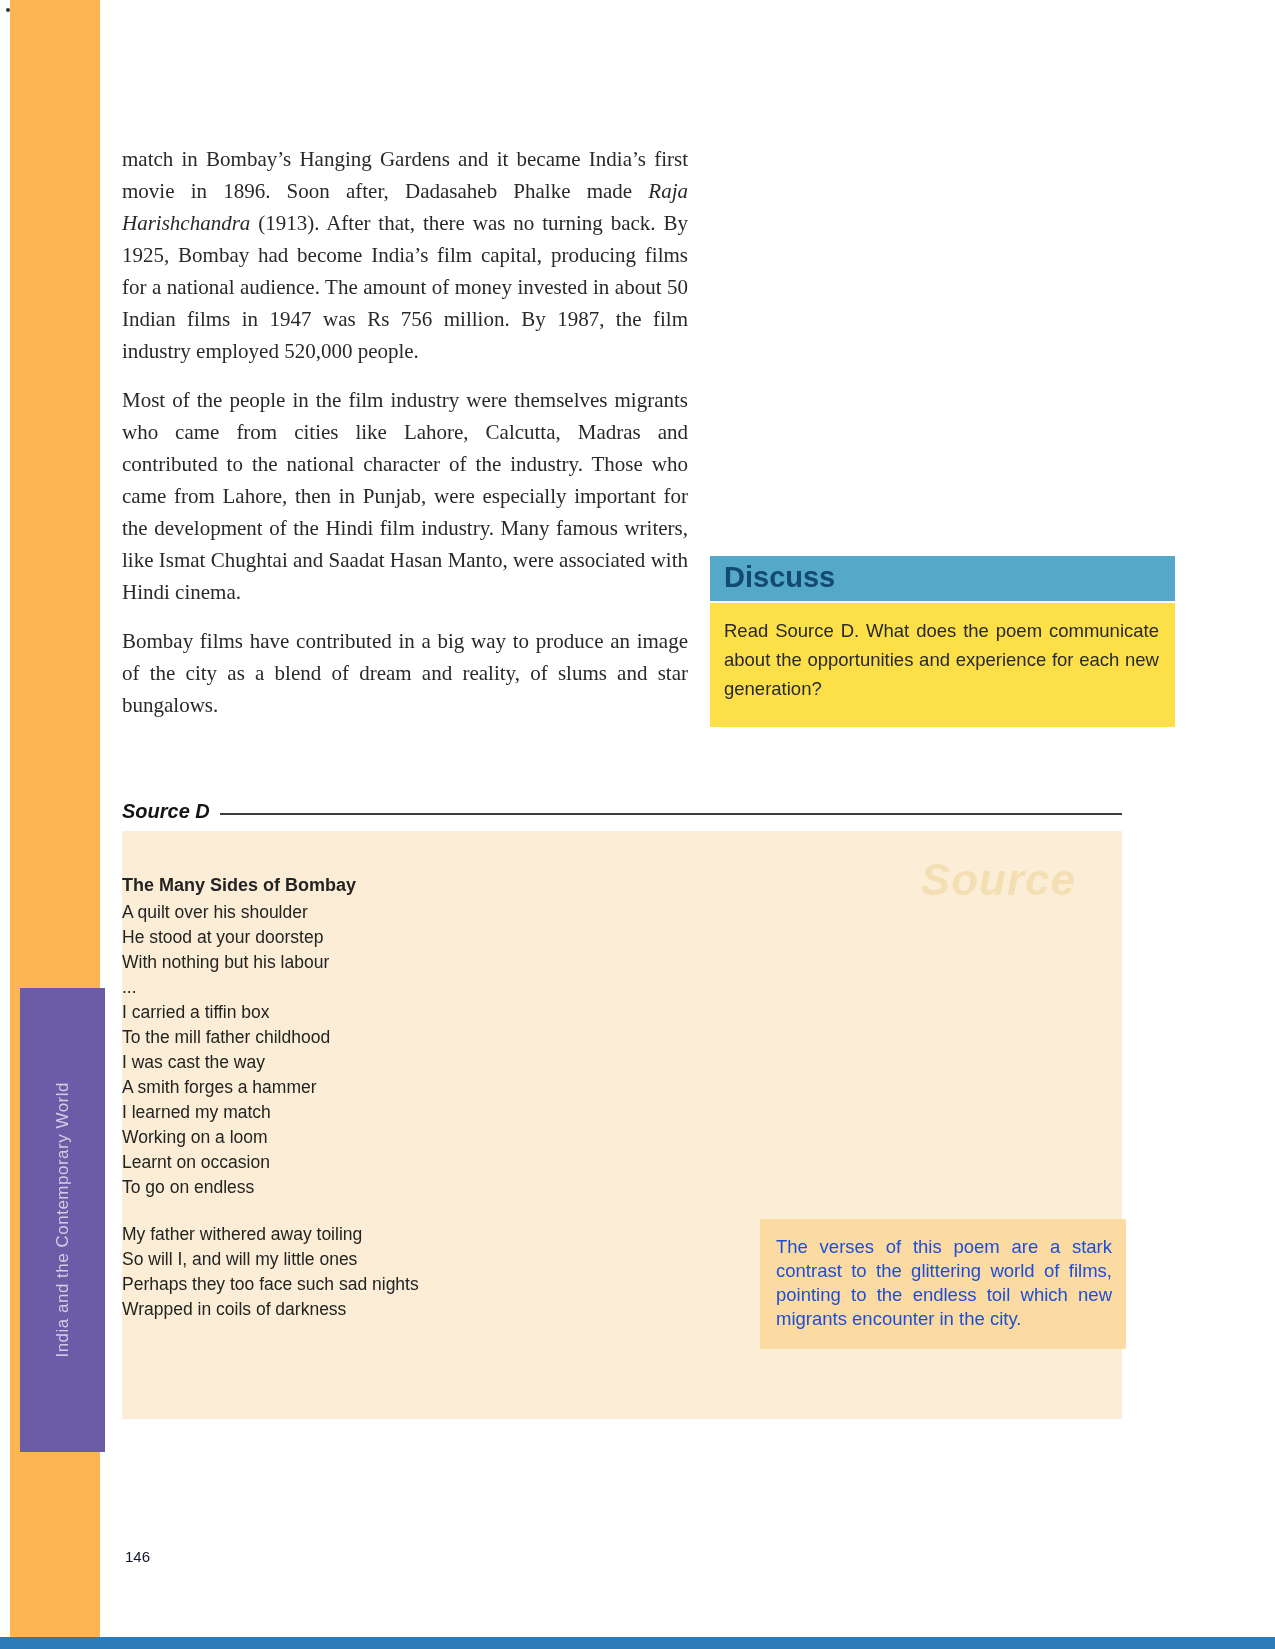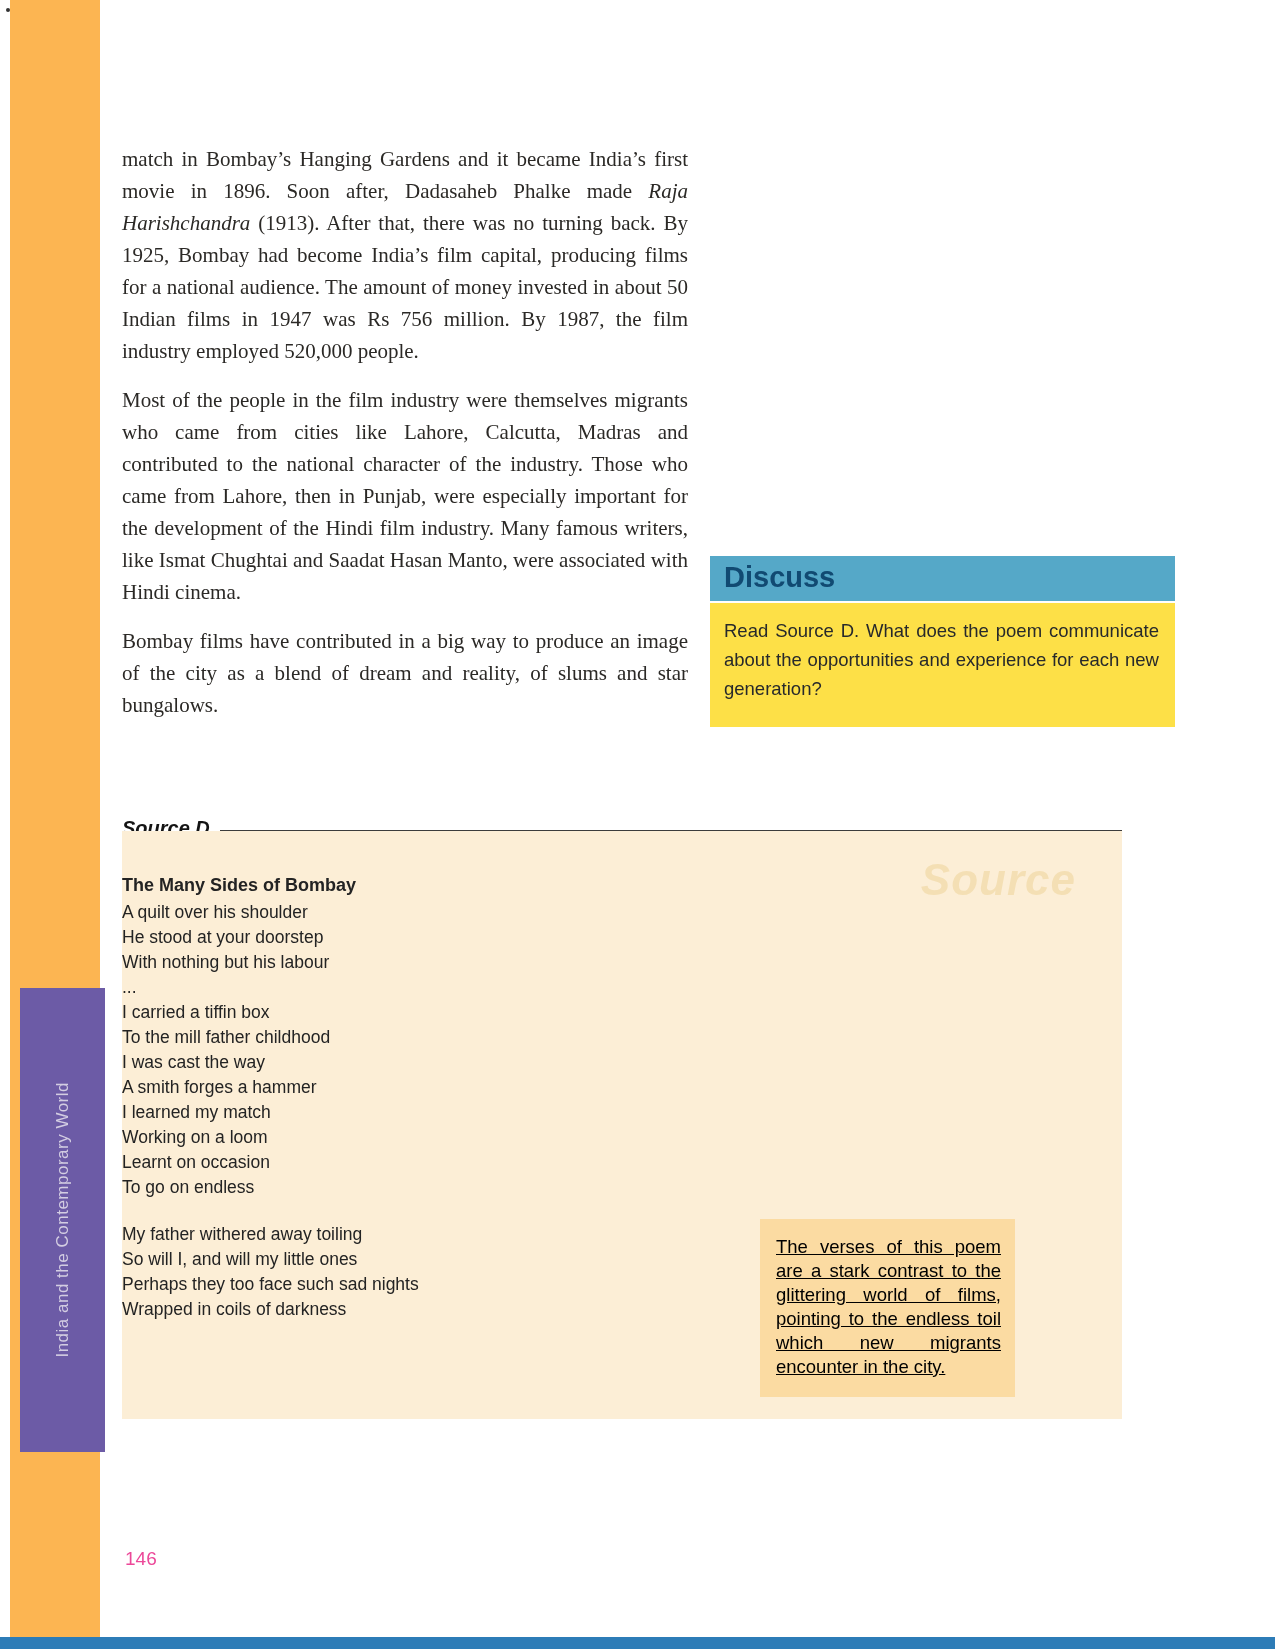--- a/index.html
+++ b/index.html
@@ -86,21 +86,21 @@
     color: #27292b;
     font-size: 18.5px;
     line-height: 29px;
     padding: 13px 16px 24px 14px;
     text-align: justify;
   }
 
   
   .source-label-row {
     position: absolute;
-    left: 122px; top: 817px;
+    left: 122px; top: 800px;
     width: 1000px;
     display: flex;
     align-items: center;
     justify-content: center;
   }
   .source-label {
     font-family: "Liberation Sans", sans-serif;
     font-weight: bold;
     font-style: italic;
     font-size: 20px;
@@ -148,36 +148,35 @@
   .stanza2 { margin-top: 22px; }
   .excerpt {
     margin-top: 17px;
     font-size: 17px;
   }
   .excerpt i { font-style: italic; }
 
   .note {
     position: absolute;
     left: 638px; top: 388px;
-    width: 255px;
+    width: 366px;
     background: #fbdba2;
     padding: 16px 14px 18px 16px;
     font-size: 18.5px;
     line-height: 24px;
     text-align: justify;
-    color: #000000;
-    text-decoration: underline;
+    color: #1d4ed8;
   }
 
   .page-number {
     position: absolute;
     left: 125px; top: 1548px;
     font-family: "Liberation Sans", sans-serif;
-    font-size: 19px;
-    color: #ec4899;
+    font-size: 15px;
+    color: #0f172a;
   }
 </style>
 </head>
 <body>
 
 <div class="page">
 
   <span class="print-mark"></span>
 
   <div class="orange-band"></div>

